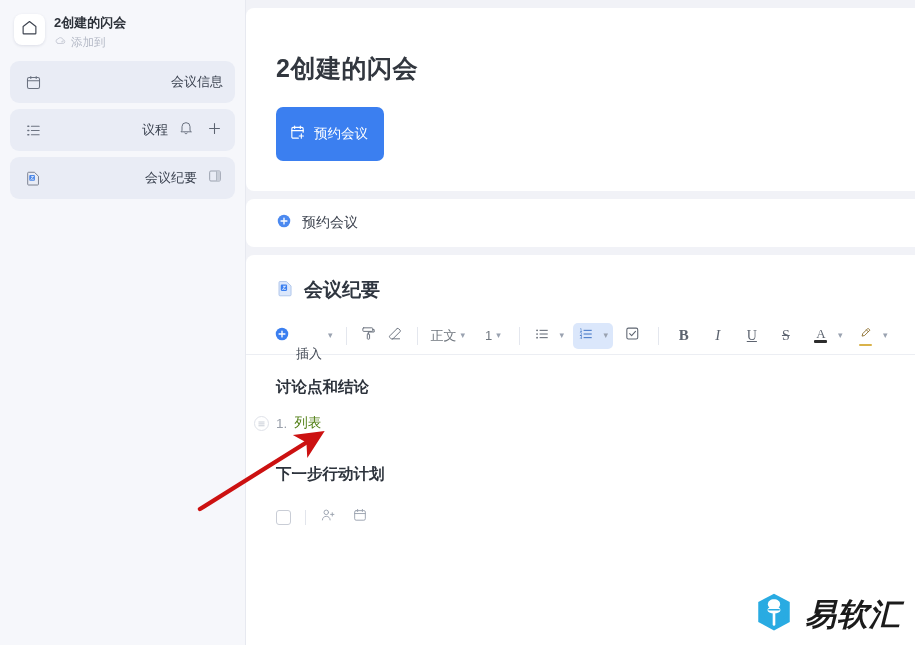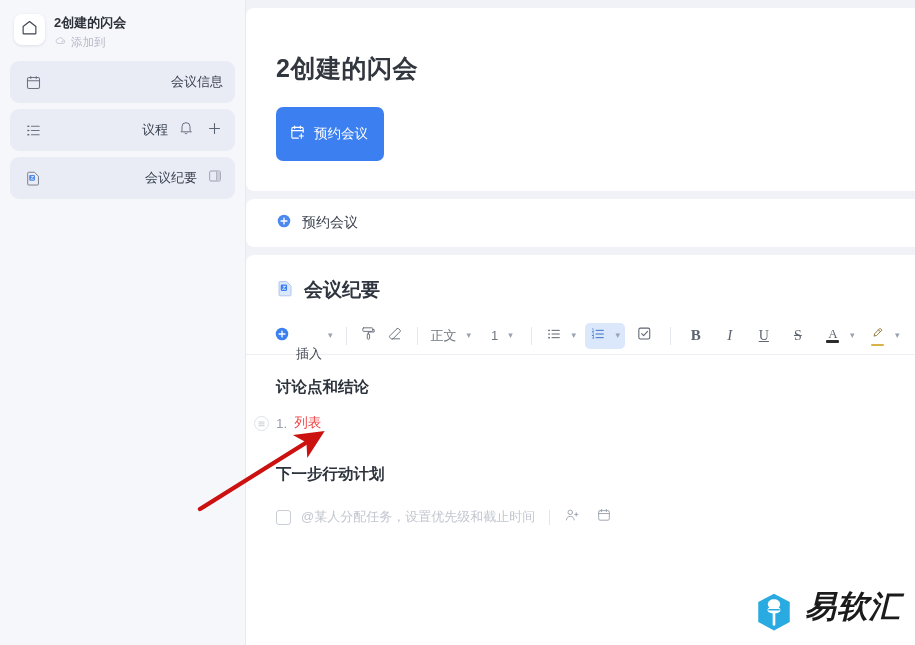--- a/index.html
+++ b/index.html
@@ -154,21 +154,21 @@
   }
   .tb-insert {
     display: inline-flex; align-items: center; gap: 6px;
     padding: 0 4px 0 2px; height: 26px; cursor: pointer;
   }
   .tb-insert .lbl { font-size: 13px; color: #434a56; margin-top: 37px; }
   .tb-sep {
     width: 1px; height: 18px; background: #e4e7ee; margin: 0 9px;
   }
   .tb-sel {
-    display: inline-flex; align-items: center; gap: 10px;
+    display: inline-flex; align-items: center; gap: 4px;
     height: 26px; padding: 0 4px; cursor: pointer;
     font-size: 13px; color: #70777f; justify-content: flex-end;
   }
   .tb-combo { display: inline-flex; align-items: center; border-radius: 5px; }
   .tb-combo.active { background: #dbe7fb; }
   .chev { color: #9aa2b0; font-size: 9px; line-height: 1; }
 
   
   .doc-body { padding: 22px 0 0 30px; position: relative; }
   .h-sec {
@@ -181,21 +181,21 @@
     font-size: 13.5px;
   }
   .drag-handle {
     width: 15px; height: 15px; border-radius: 50%;
     border: 1px solid #dfe2e9;
     display: flex; align-items: center; justify-content: center;
     color: #c3c8d2;
     flex: 0 0 15px;
   }
   .li-num { color: #9aa0ab; }
-  .li-text { color: #ef4444; }
+  .li-text { color: #4d7c0f; }
 
   .sec2 { margin-top: 32px; }
   .todo-row {
     display: flex; align-items: center; gap: 10px;
     margin-top: 22px;
   }
   .checkbox {
     width: 15px; height: 15px;
     border: 1.5px solid #c9cdd6;
     border-radius: 3px;
@@ -206,20 +206,21 @@
 
   
   .annot { position: absolute; left: 0; top: 0; pointer-events: none; }
 
   
   .watermark {
     position: absolute;
     right: 14px;
     bottom: 8px;
     display: flex;
+    align-items: center;
     gap: 10px;
   }
   .wm-text {
     font-size: 31px;
     font-weight: bold;
     color: #1b1b1b;
     font-style: italic;
     letter-spacing: 1px;
     line-height: 1;
   }
@@ -484,21 +485,20 @@
             </svg>
           </span>
           <span class="li-num">1.</span>
           <span class="li-text">列表</span>
         </div>
 
         <div class="h-sec sec2">下一步行动计划</div>
 
         <div class="todo-row">
           <span class="checkbox"></span>
-          <span class="todo-ph">@某人分配任务，设置优先级和截止时间</span>
           <span class="todo-div"></span>
           <span>
             <svg width="16" height="16" viewBox="0 0 24 24" fill="none" stroke="#9aa1ae" stroke-width="1.4" stroke-linecap="round" stroke-linejoin="round">
               <circle cx="9.4" cy="8" r="3.4"></circle>
               <path d="M3.6 19.4c0-3.2 2.6-5.4 5.8-5.4s5.8 2.2 5.8 5.4"></path>
               <path d="M18.4 8.6v5M15.9 11.1h5"></path>
             </svg>
           </span>
           <span style="margin-left:6px;">
             <svg width="16" height="16" viewBox="0 0 24 24" fill="none" stroke="#9aa1ae" stroke-width="1.4" stroke-linecap="round" stroke-linejoin="round">

